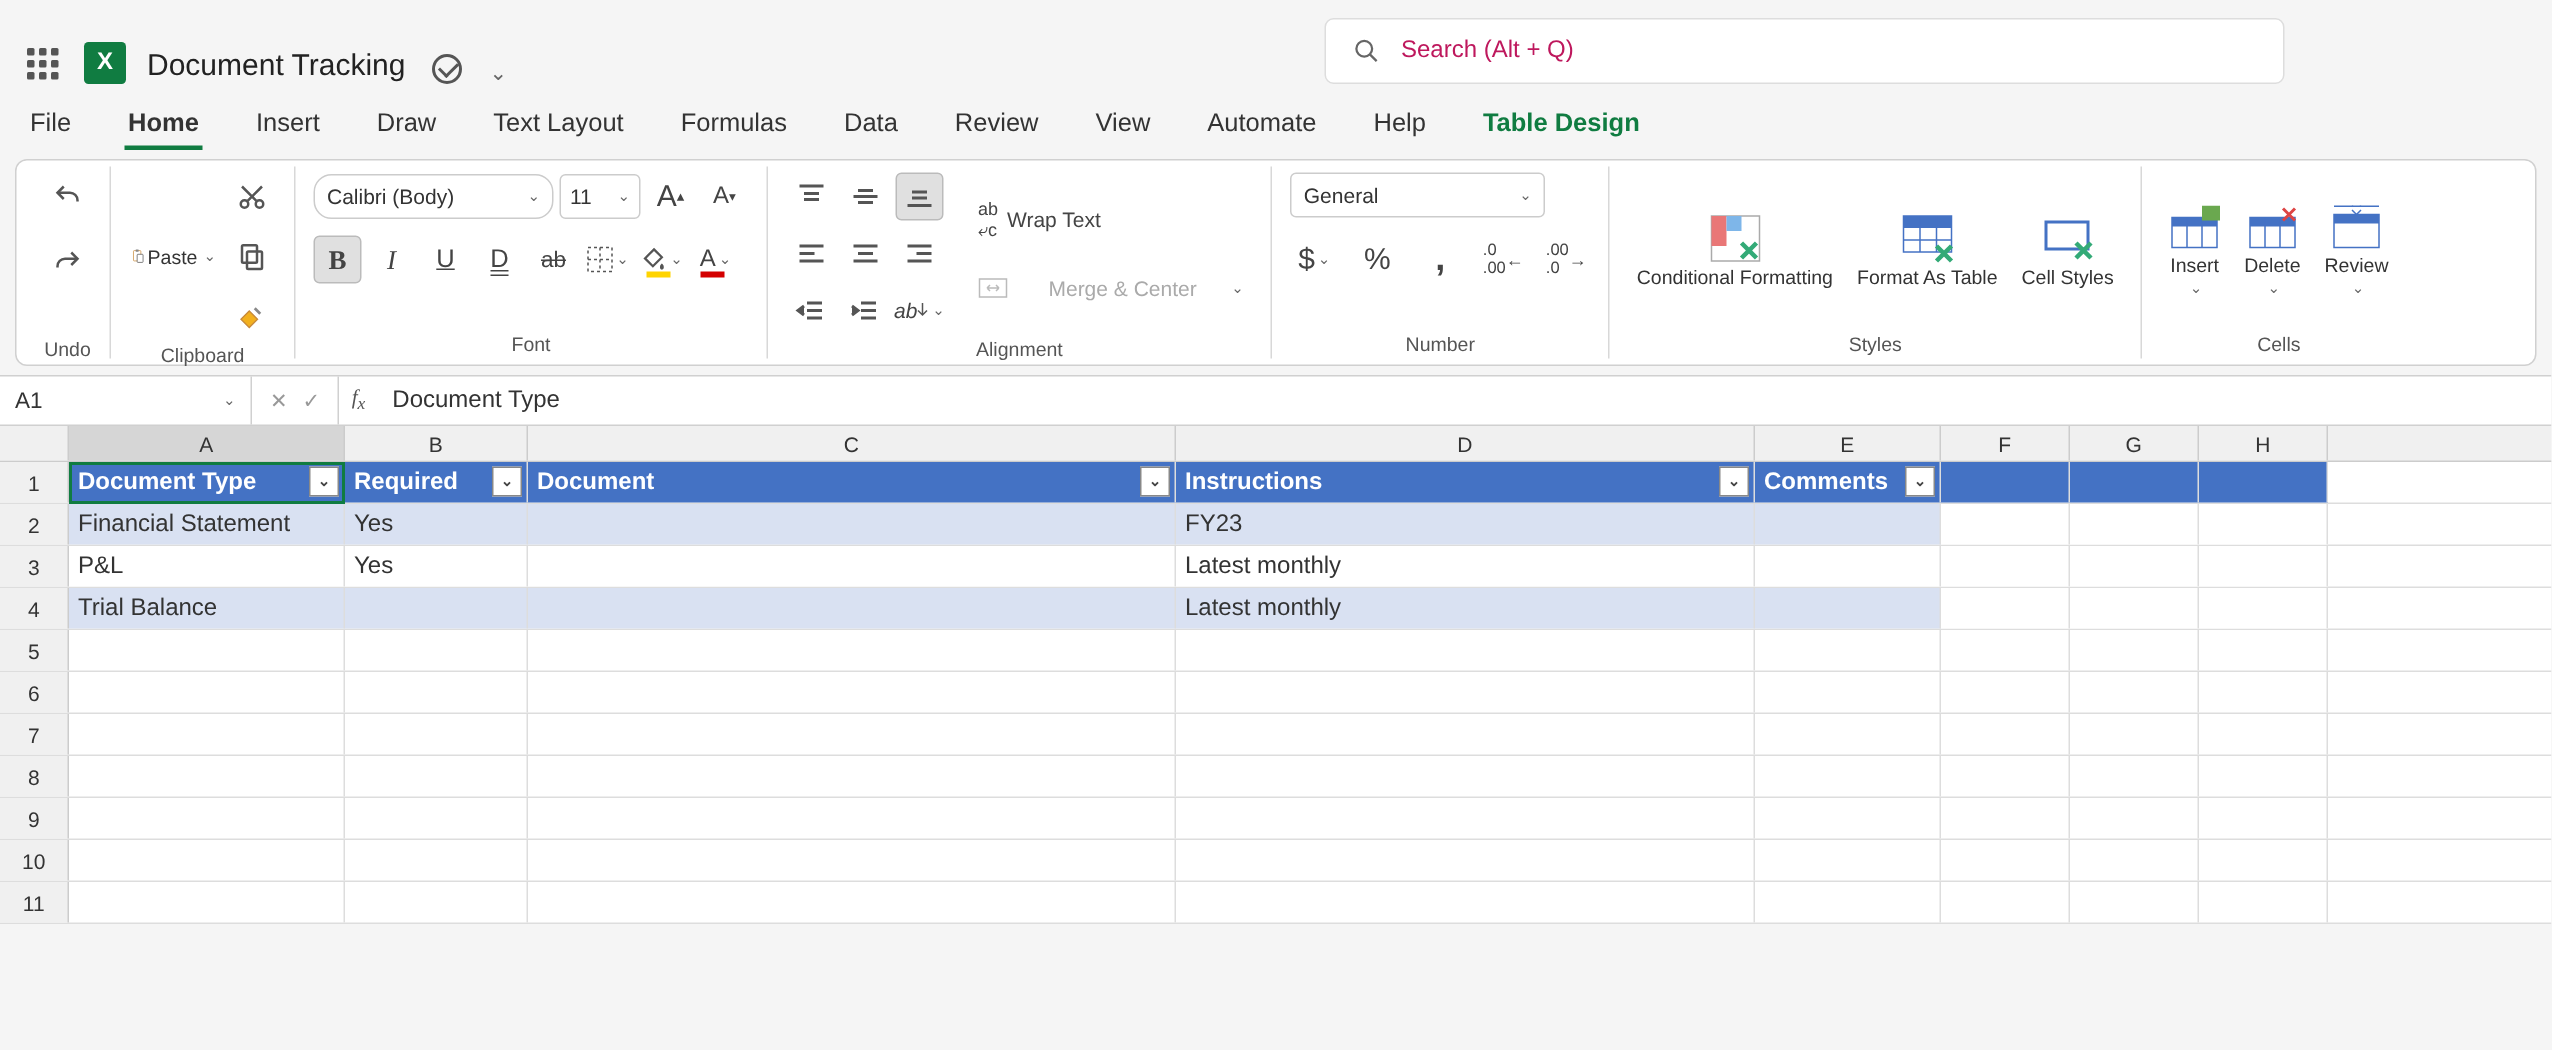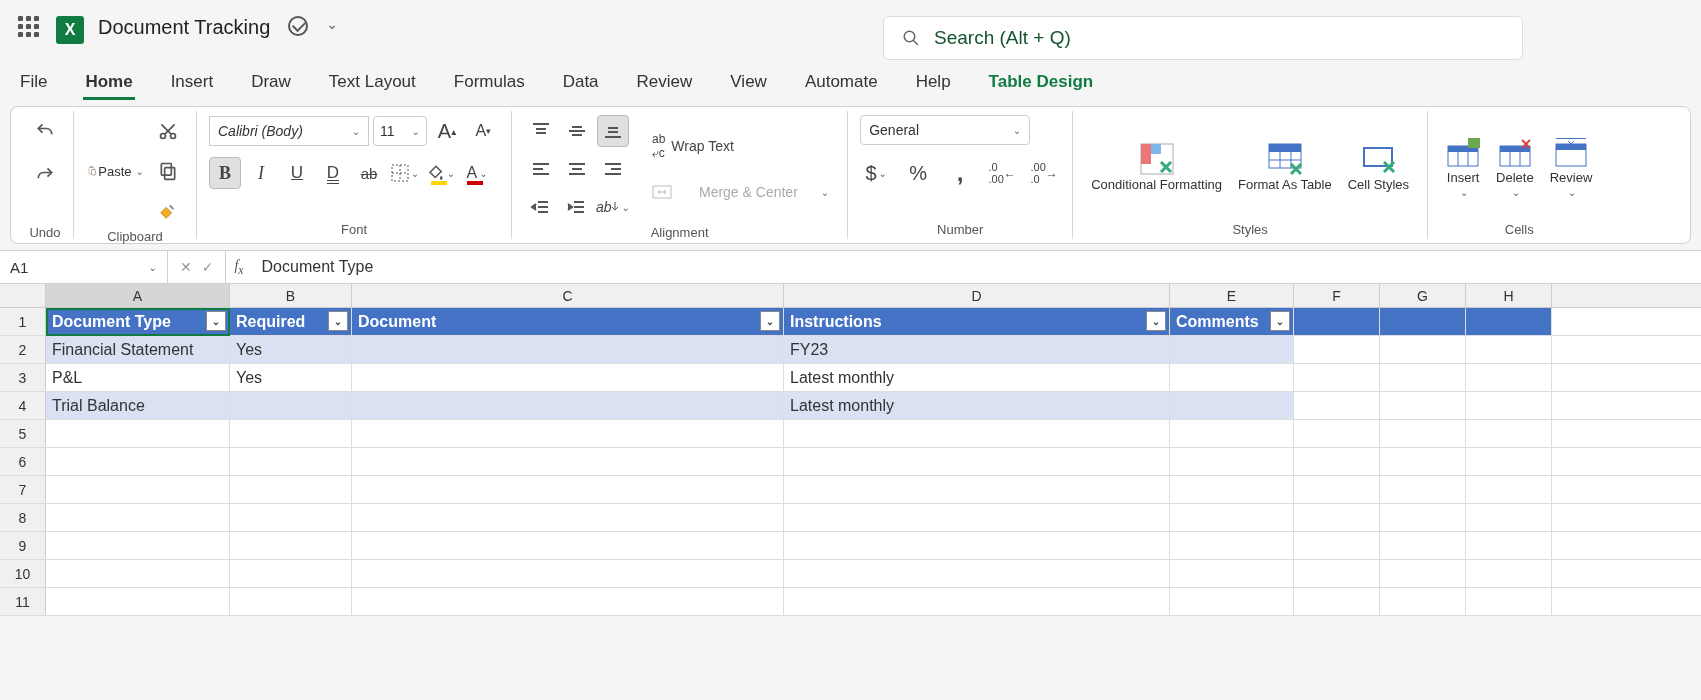--- a/index.html
+++ b/index.html
@@ -1,28 +1,28 @@
 <!DOCTYPE html>
 <html><head>
 <meta charset="utf-8">
 <style>
 * { box-sizing: border-box; margin: 0; padding: 0; }
 body { font-family: "Segoe UI", Arial, sans-serif; font-size: 14px; background: #f5f5f5; color: #333; overflow: hidden; }
 
 
-.titlebar { display: flex; align-items: flex-start; height: 60px; padding: 16px 18px; background: #f5f5f5; gap: 14px; }
+.titlebar { display: flex; align-items: flex-end; height: 60px; padding: 4px 18px; background: #f5f5f5; gap: 14px; }
 .app-launcher { width: 24px; height: 24px; display: grid; grid-template-columns: repeat(3, 5px); grid-template-rows: repeat(3, 5px); gap: 3px; cursor: pointer; }
 .app-launcher span { background: #555; border-radius: 1px; }
 .excel-icon { width: 28px; height: 28px; background: #107c41; border-radius: 3px; position: relative; display:flex; align-items:center; justify-content:center; }
 .excel-icon::before { content:"X"; color:white; font-weight:bold; font-size:16px; }
 .doc-title { font-size: 20px; color: #222; }
 .saved-icon { width:20px; height:20px; border:2px solid #555; border-radius:50%; position:relative; margin-left:4px; }
 .saved-icon::after { content:""; position:absolute; width:6px; height:10px; border-right:2px solid #555; border-bottom:2px solid #555; transform:rotate(45deg); left:5px; top:1px; }
 .title-caret { color:#666; font-size:14px; margin-left:4px; cursor:pointer; }
-.searchbox { margin-left:auto; margin-right:160px; width:640px; height:44px; background:#fff; border:1px solid #ddd; border-radius:6px; display:flex; align-items:center; padding:0 18px; gap:14px; color:#14532d; font-size:19px; }
+.searchbox { margin-left:auto; margin-right:160px; width:640px; height:44px; background:#fff; border:1px solid #ddd; border-radius:6px; display:flex; align-items:center; padding:0 18px; gap:14px; color:#be185d; font-size:16px; }
 .search-icon svg { width:18px; height:18px; stroke:#666; fill:none; stroke-width:2; }
 
 
 .tabs { display:flex; align-items:flex-end; height:40px; padding:0 18px; gap:34px; font-size:17px; background:#f5f5f5; }
 .tab { color:#333; padding:6px 2px 8px; cursor:pointer; }
 .tab.active { font-weight:600; border-bottom:3px solid #107c41; padding-bottom:5px; }
 .tab.contextual { color:#107c41; font-weight:700; }
 
 
 .ribbon { display:flex; background:#fff; border:1px solid #d0d0d0; border-radius:8px; margin:6px 10px 6px 10px; padding:4px 10px 4px 4px; height:138px; }
@@ -32,21 +32,21 @@
 .group-label { font-size:13px; color:#555; padding-top:2px; }
 .stack { display:flex; flex-direction:column; align-items:center; gap:4px; }
 .row { display:flex; align-items:center; gap:4px; }
 .btn { min-width:32px; height:32px; display:flex; align-items:center; justify-content:center; border-radius:4px; cursor:pointer; position:relative; color:#444; }
 .btn.pressed { background:#e0e0e0; border:1px solid #bbb; }
 .caret { font-size:10px; color:#666; margin-left:2px; }
 .big-btn { width:60px; display:flex; flex-direction:row; align-items:center; justify-content:center; gap:2px; cursor:pointer; font-size:13px; color:#333; padding:4px 2px; border-radius:4px; }
 .big-btn .caret { font-size:10px; }
 .lg-btn { display:flex; flex-direction:column; align-items:center; justify-content:center; gap:2px; cursor:pointer; font-size:13px; padding:2px 6px; border-radius:4px; }
 
-.font-select { width:160px; height:30px; border:1px solid #ccc; border-radius:0; display:flex; align-items:center; padding:0 8px; font-size:14px; background:#fff; cursor:pointer; justify-content:space-between;font-style:italic; }
+.font-select { width:160px; height:30px; border:1px solid #ccc; border-radius:12px; display:flex; align-items:center; padding:0 8px; font-size:14px; background:#fff; cursor:pointer; justify-content:space-between; }
 .size-select { width:54px; height:30px; border:1px solid #ccc; border-radius:4px; display:flex; align-items:center; padding:0 6px; font-size:14px; background:#fff; cursor:pointer; justify-content:space-between; }
 .num-select { width:170px; height:30px; border:1px solid #ccc; border-radius:4px; display:flex; align-items:center; padding:0 8px; font-size:14px; background:#fff; cursor:pointer; justify-content:space-between; }
 
 .bold-b { font-weight:bold; font-size:18px; font-family:Georgia,serif; }
 .italic-i { font-style:italic; font-size:18px; font-family:Georgia,serif; }
 .underline-u { text-decoration:underline; font-size:17px; }
 .dunder { font-size:17px; position:relative; }
 .dunder::after{content:"";position:absolute;left:0;right:0;bottom:2px;border-bottom:1px solid #444;}
 .dunder::before{content:"";position:absolute;left:0;right:0;bottom:-1px;border-bottom:1px solid #444;}
 .strike { text-decoration:line-through; font-size:15px; }

